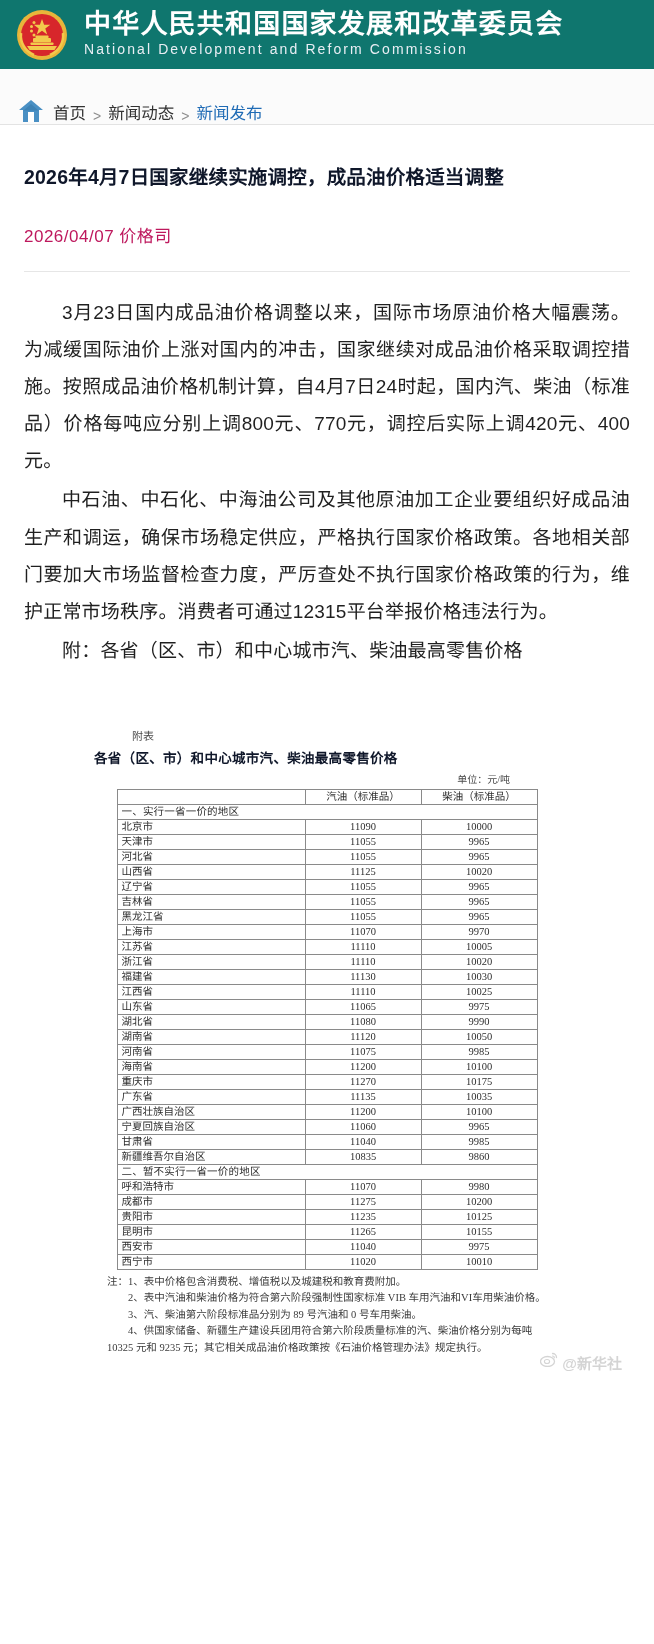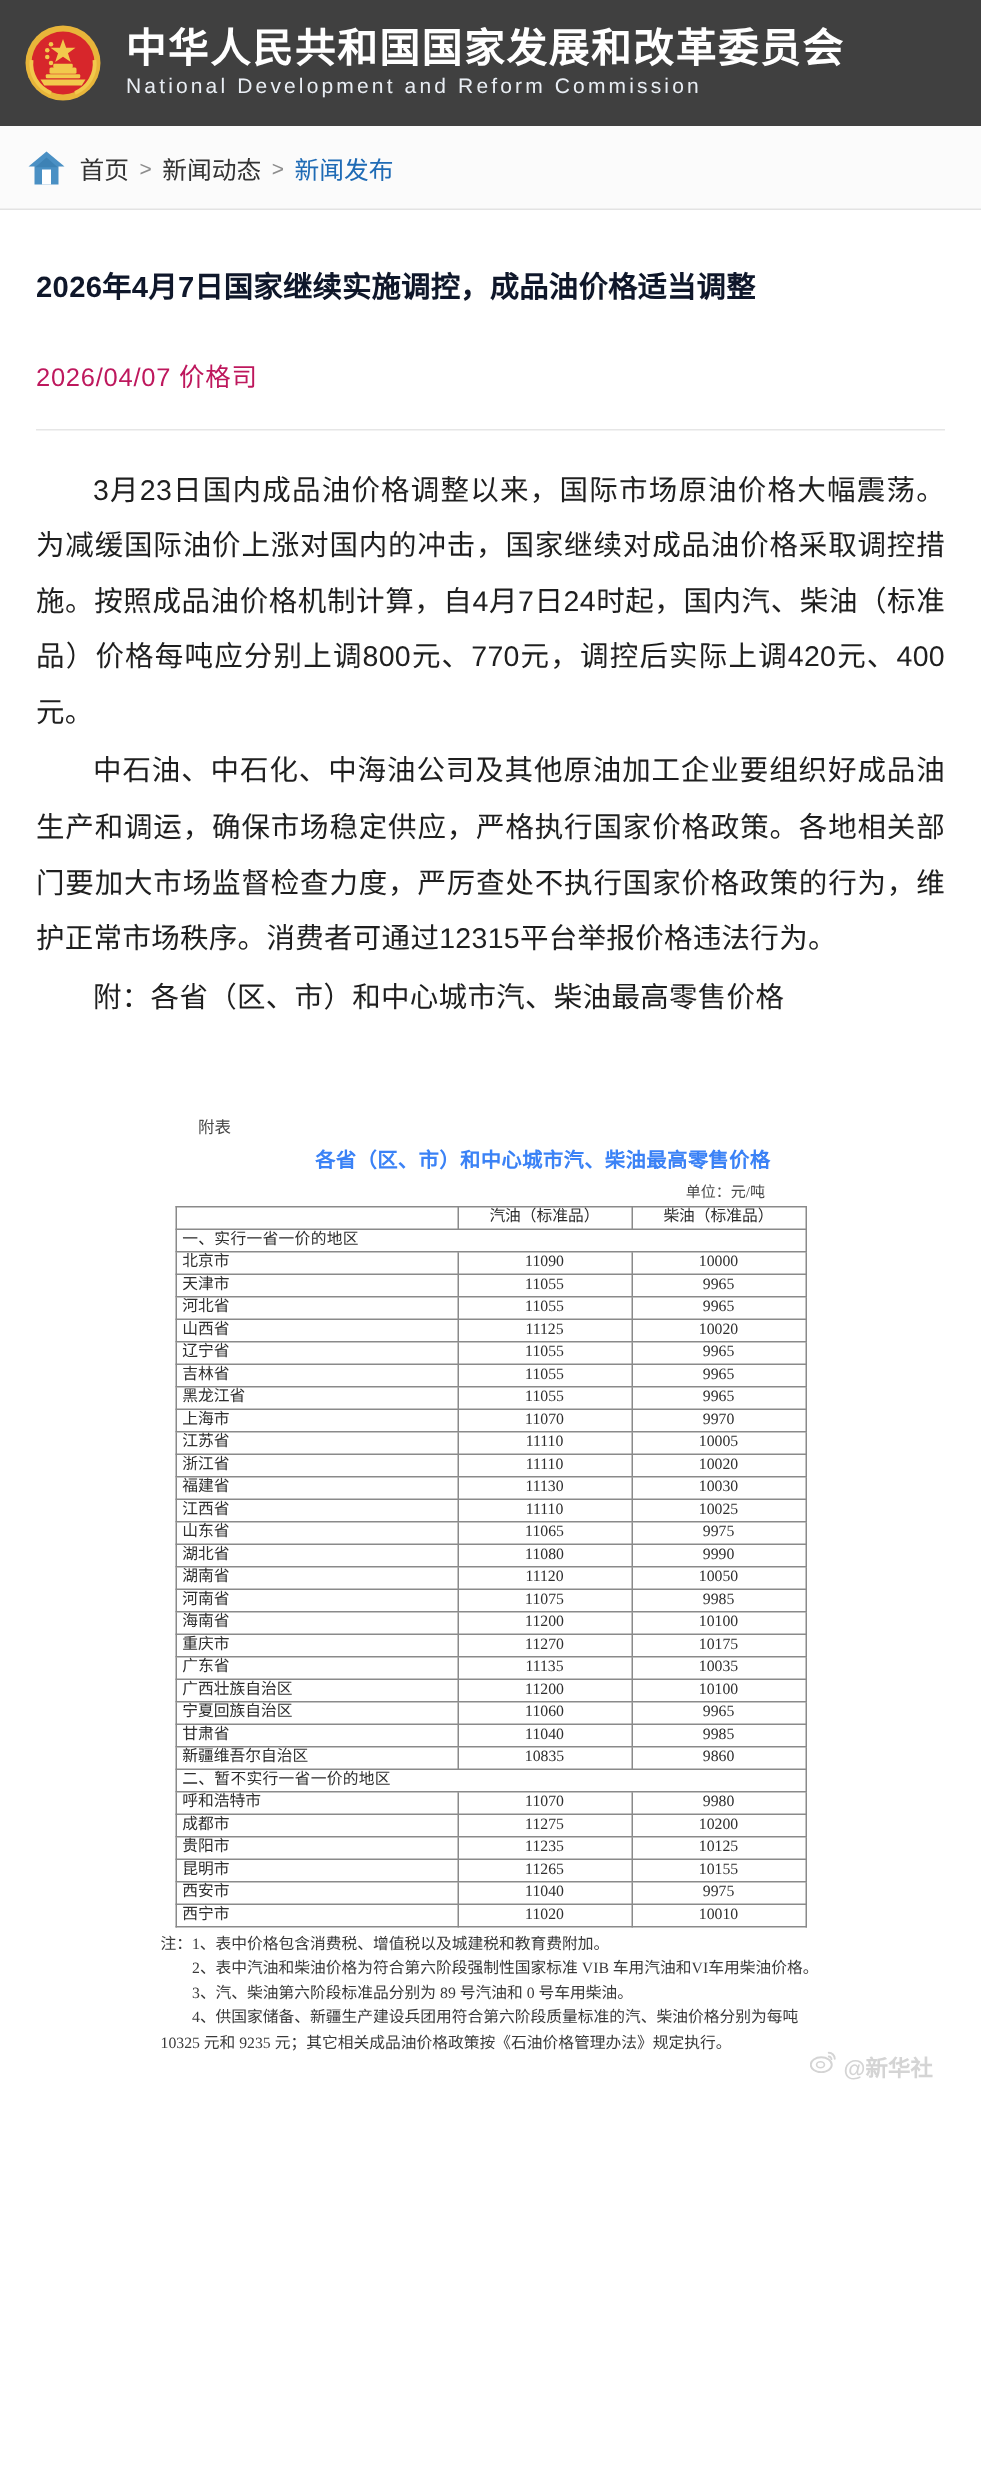--- a/index.html
+++ b/index.html
@@ -8,22 +8,22 @@
   body {
     width: 654px;
     background: #ffffff;
     font-family: "Liberation Sans", "DejaVu Sans", sans-serif;
     color: #222;
     -webkit-font-smoothing: antialiased;
   }
 
   
   .site-header {
-    background: #404040;
-    height: 84px;
+    background: #0f766e;
+    height: 69px;
     display: flex;
     align-items: center;
     padding: 0 0 0 14px;
     overflow: hidden;
   }
   .emblem {
     width: 56px;
     height: 56px;
     flex: 0 0 56px;
     position: relative;
@@ -48,21 +48,21 @@
     margin-top: 2px;
     white-space: nowrap;
   }
 
   
   .breadcrumb-bar {
     height: 56px;
     background: #fbfbfb;
     border-bottom: 1px solid #e3e3e3;
     display: flex;
-    align-items: center;
+    align-items: flex-end;
     padding: 0 18px;
   }
   .home-icon { width: 26px; height: 26px; margin-right: 9px; flex: 0 0 26px; }
   .home-icon svg { display: block; }
   .crumb {
     font-size: 16.5px;
     color: #333;
     text-decoration: none;
   }
   .crumb.current { color: #1f6bb5; }
@@ -103,26 +103,25 @@
     position: relative;
     font-family: "Liberation Serif", "DejaVu Serif", serif;
     color: #3a3a3a;
   }
   .att-label {
     font-size: 11px;
     margin: 0 0 4px 108px;
     color: #4a4a4a;
   }
   .att-title {
-    text-align: center;
     font-size: 13.5px;
     font-weight: bold;
     margin: 0 0 4px 0;
     padding-left: 70px;
-    color: #3b82f6;
+    color: #0f172a;
     letter-spacing: 0.3px;
   }
   .att-unit {
     text-align: right;
     font-size: 10px;
     margin: 0 120px 3px 0;
     color: #4a4a4a;
   }
 
   table.price-table {

